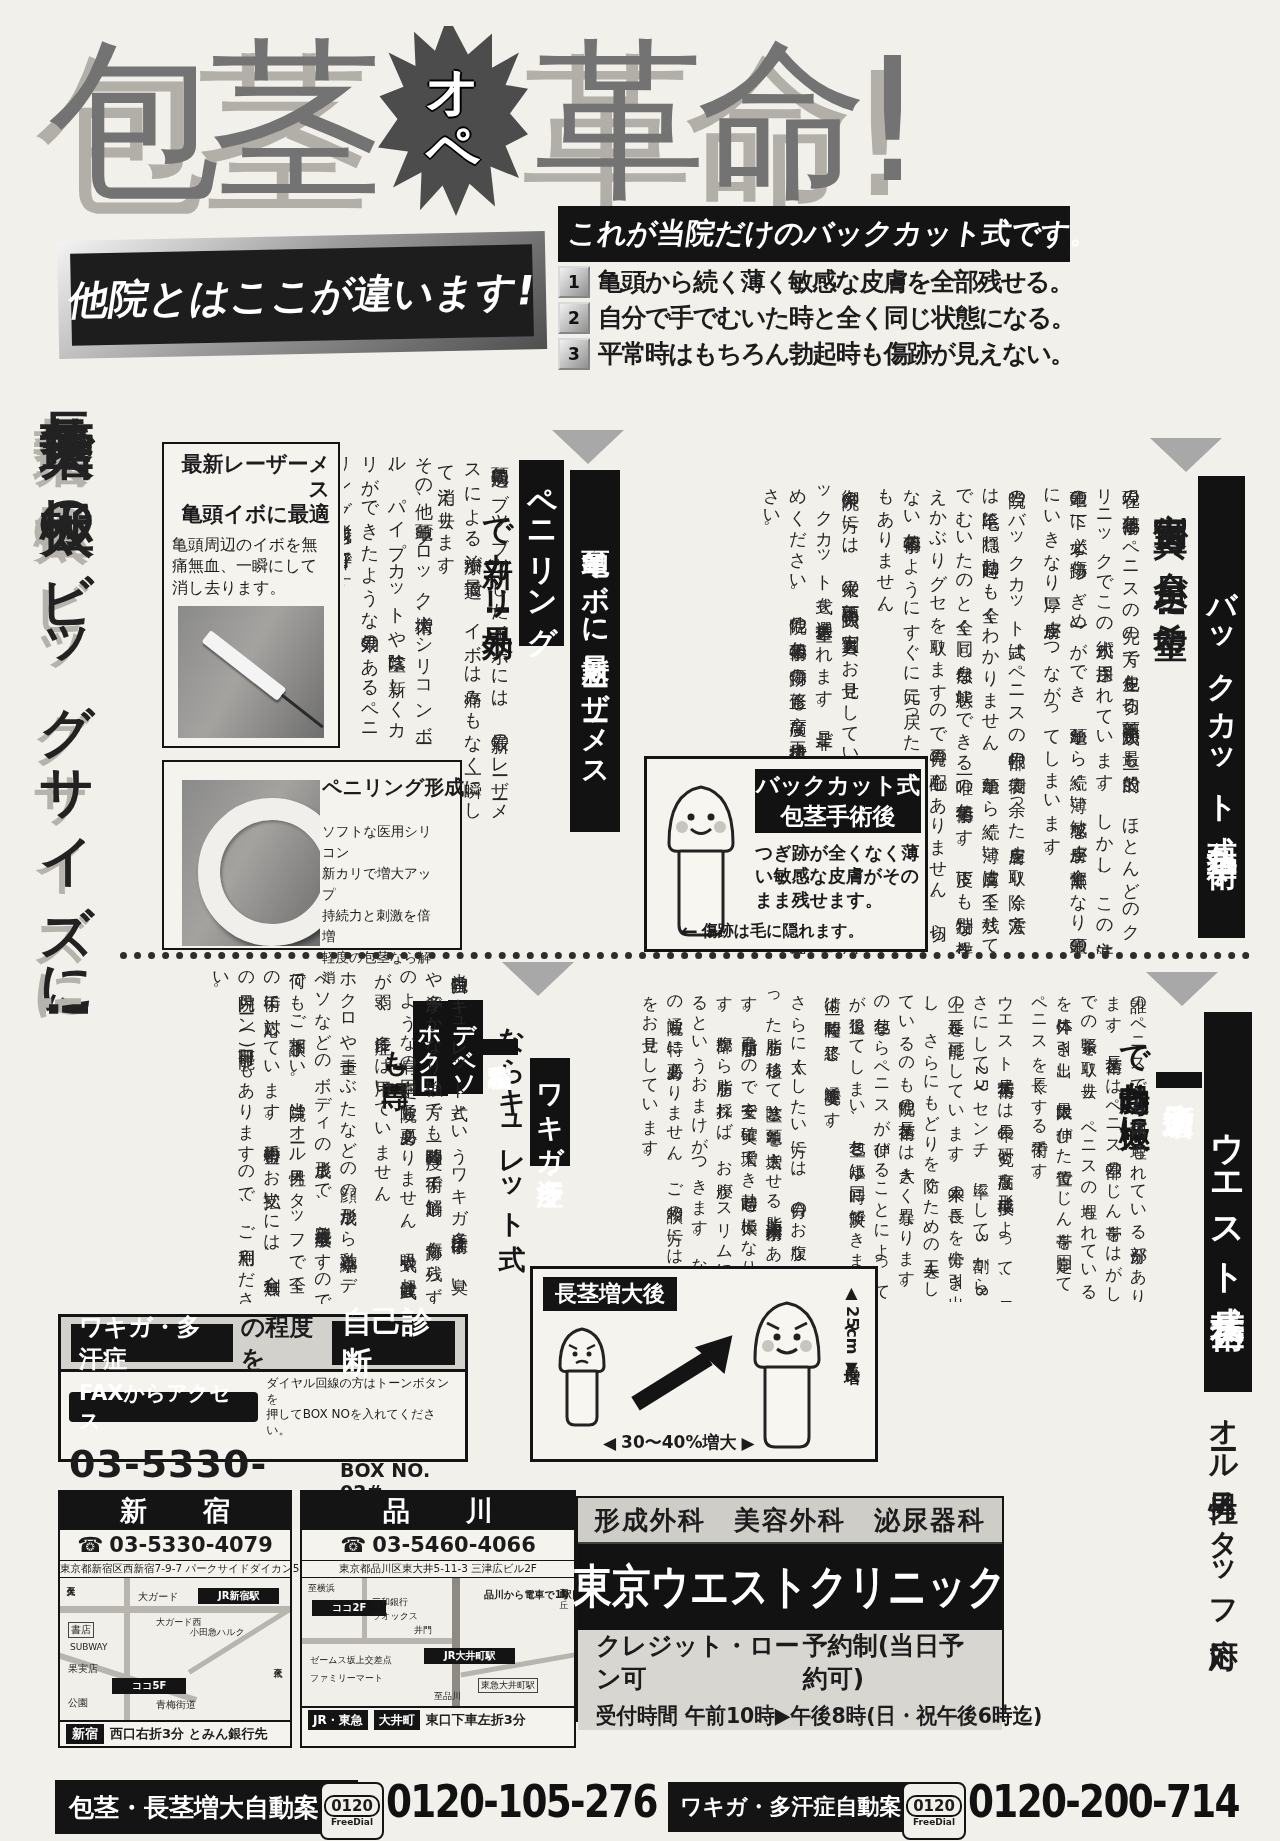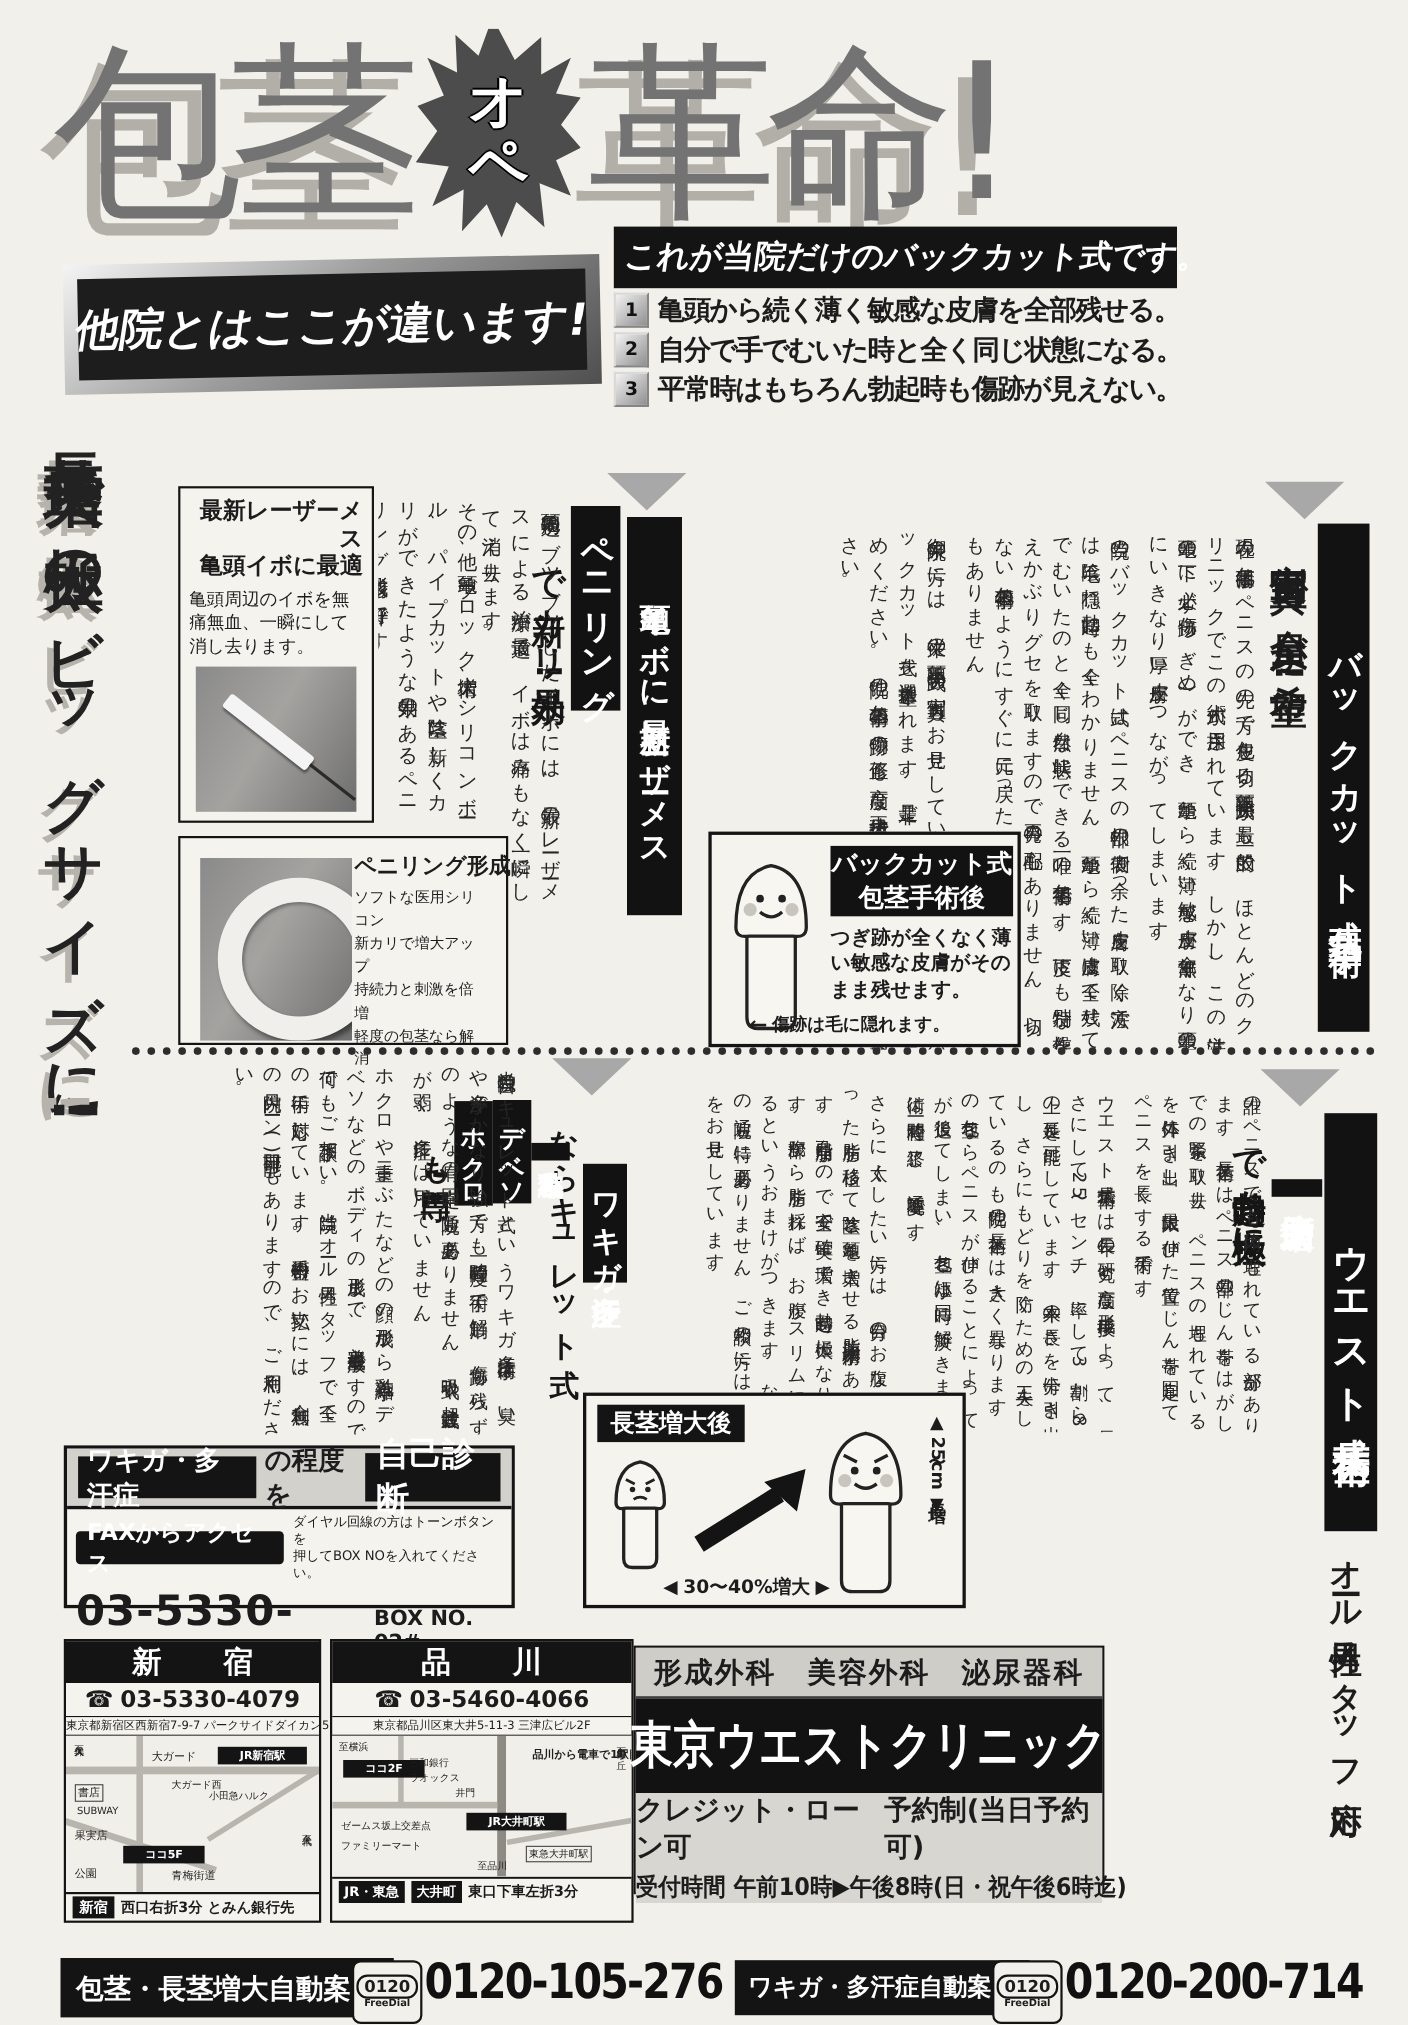--- a/index.html
+++ b/index.html
@@ -67,21 +67,21 @@
   .mlabel{position:absolute;font-size:10px;white-space:nowrap;color:#1e1e1e;}
   .mchip{position:absolute;background:#141414;color:#fff;font-size:10px;font-weight:bold;
     padding:1px 20px;white-space:nowrap;}
   .map-foot{display:flex;align-items:center;gap:6px;border-top:2px solid #141414;padding:2px 6px;}
   
   .clinic{border:2px solid #141414;box-sizing:border-box;}
   .dept{background:#cfcdc8;display:flex;align-items:center;justify-content:center;
     font-size:26px;font-weight:900;letter-spacing:2px;border-bottom:2px solid #404040;}
   .cname{background:#121212;display:flex;align-items:center;justify-content:center;}
   .cname span{color:#fff;font-size:46px;font-weight:900;white-space:nowrap;transform:scaleX(.84);}
-  .cinfo{background:#d8d6d0;padding:6px 0;display:flex;flex-direction:column;justify-content:center;gap:6px;}
+  .cinfo{background:#d8d6d0;padding:6px 18px;display:flex;flex-direction:column;justify-content:center;gap:6px;}
   .cinfo .row1{display:flex;justify-content:space-between;font-size:25px;font-weight:900;}
   .cinfo .row2{font-size:22px;font-weight:900;white-space:nowrap;transform-origin:left;transform:scaleX(.93);}
   
   .hot-chip{background:#141414;color:#fff;font-weight:900;display:flex;align-items:center;
     justify-content:center;white-space:nowrap;}
   .hot-num{font-size:44px;font-weight:900;letter-spacing:-2px;white-space:nowrap;
     transform:scaleX(.85);transform-origin:left;color:#111;}
   .fd{border:2px solid #141414;border-radius:8px;display:flex;flex-direction:column;
     align-items:center;justify-content:center;padding:2px 4px;background:#f2f0ea;}
   .fd .n{font-size:15px;font-weight:900;border:2px solid #141414;border-radius:10px;padding:0 5px;}
@@ -184,21 +184,21 @@
       <div class="pen"></div>
     </div>
   </div>
 
   <div class="abs frame2" style="left:162px;top:760px;width:300px;height:190px;padding:8px;">
     <div class="photo abs" style="left:10px;top:10px;width:138px;height:166px;">
       <div class="ring"></div>
     </div>
     <div class="abs" style="left:158px;top:12px;width:112px;">
       <div style="font-weight:900;font-size:20px;white-space:nowrap;">ペニリング形成</div>
-      <div style="font-size:13.5px;margin-top:5px;line-height:1.55;">
+      <div style="font-size:13.5px;margin-top:20px;line-height:1.55;">
         <div>ソフトな医用シリコン</div>
         <div>新カリで増大アップ</div>
         <div>持続力と刺激を倍増</div>
         <div>軽度の包茎なら解消</div>
       </div>
     </div>
   </div>
 
   <div class="abs dotline" style="left:120px;top:952px;width:1130px;"></div>
 

